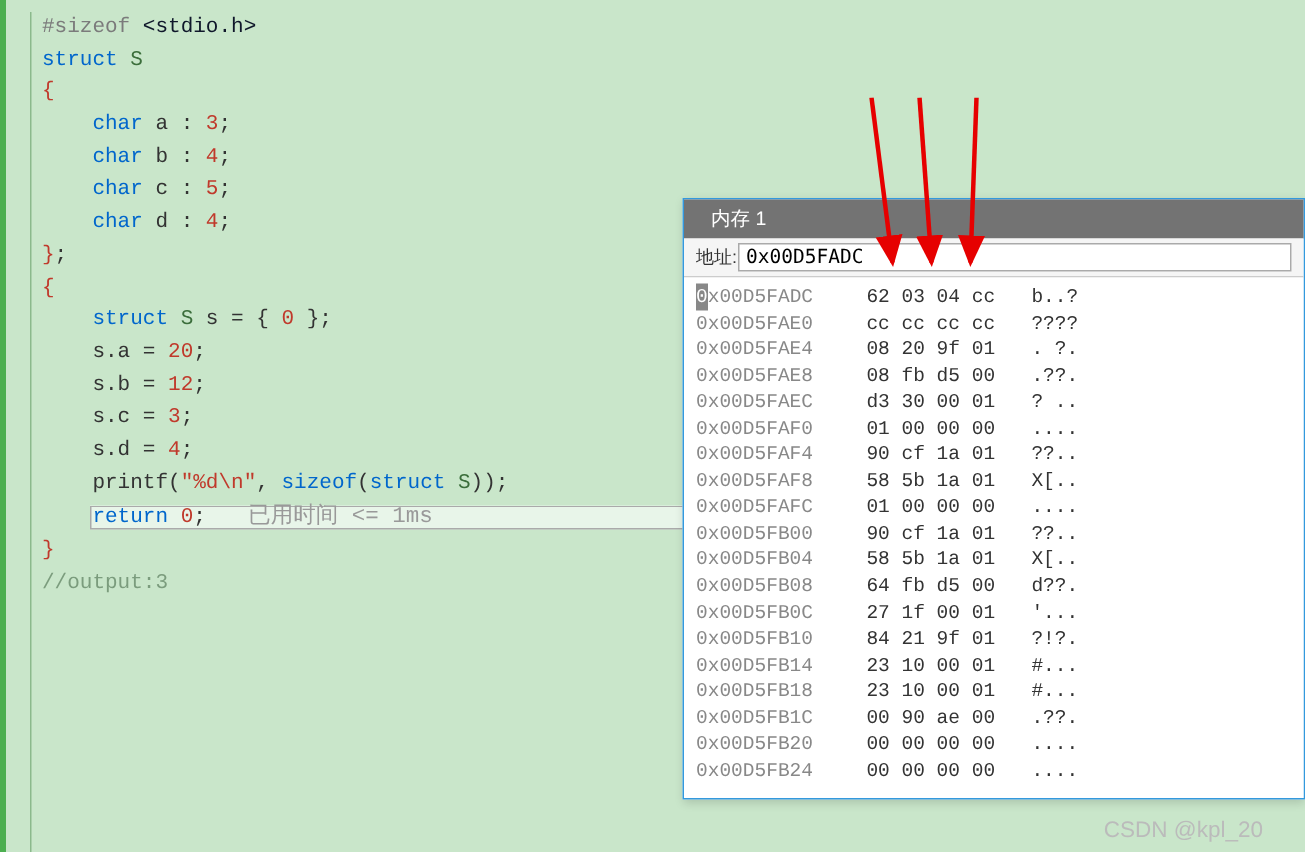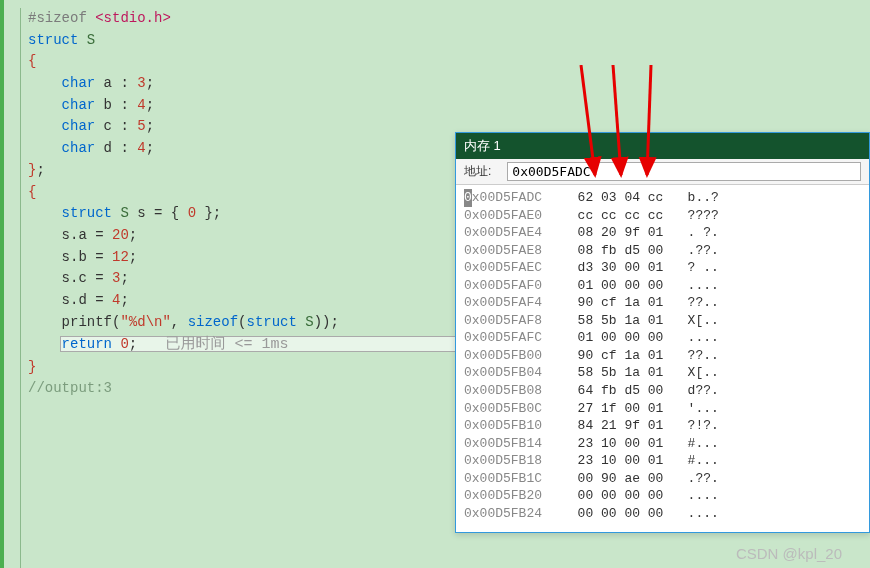--- a/index.html
+++ b/index.html
@@ -45,21 +45,21 @@
     background: #fff;
     font-size: 9px;
     line-height: 8px;
     text-align: center;
     color: #333;
     box-sizing: border-box;
   }
   .kw   { color: #0066cc; }
   .pre  { color: #7b7b7b; }
   .str  { color: #c0392b; }
-  .op   { color: #be185d; }
+  .op   { color: #0f172a; }
   .num  { color: #c0392b; }
   .cmt  { color: #7b9c7d; }
   .name { color: #3b6e3b; }
   .brace{ color: #c0392b; }
   .func { color: #8d6e3e; }
   .hint {
     color: #999;
     font-size: 15px;
     padding: 0 3px;
   }
@@ -73,38 +73,38 @@
     position: absolute;
     left: 455px;
     top: 132px;
     width: 413px;
     background: #fff;
     border: 1px solid #3399dd;
     box-shadow: 0 2px 6px rgba(0,0,0,0.15);
     font-size: 13px;
   }
   .mem-title {
-    background: #14532d;
+    background: #737373;
     color: #fff;
-    padding: 4px 8px;
+    padding: 4px 18px;
     font-family: "Microsoft YaHei", sans-serif;
     font-size: 13px;
   }
   .mem-addr-bar {
     display: flex;
     align-items: center;
     padding: 3px 8px;
     border-bottom: 1px solid #ccc;
     background: #f5f5f5;
     font-family: "Microsoft YaHei", sans-serif;
     font-size: 12px;
   }
   .mem-addr-bar label {
     color: #333;
-    margin-right: 16px;
+    margin-right: 1px;
   }
   .mem-addr-bar input {
     flex: 1;
     border: 1px solid #aaa;
     padding: 1px 4px;
     font-family: Consolas, monospace;
     font-size: 13px;
     background: #fff;
   }
   .mem-body {

